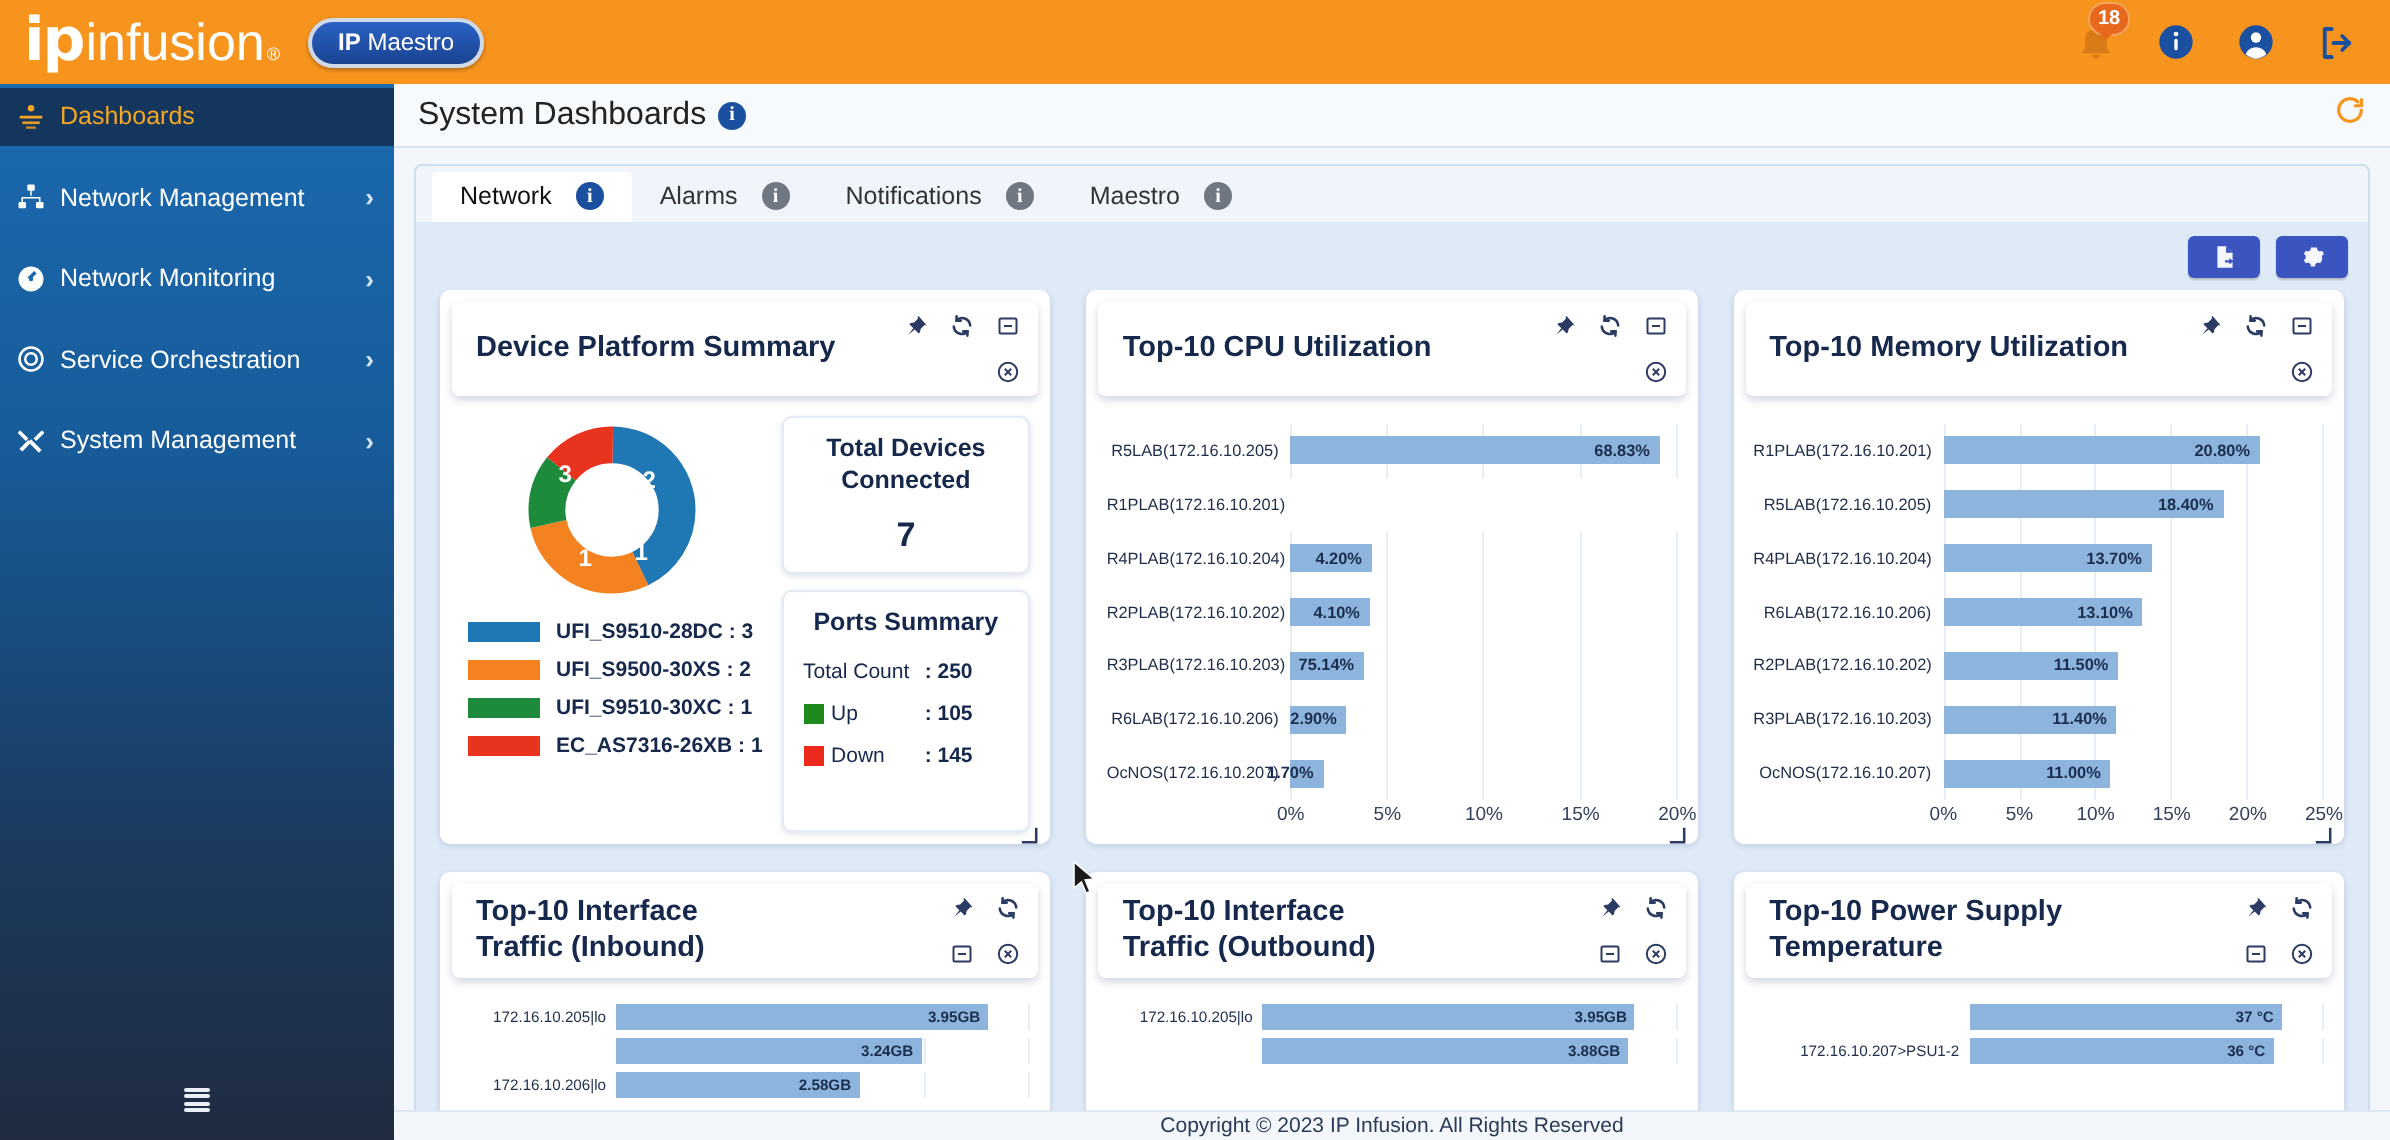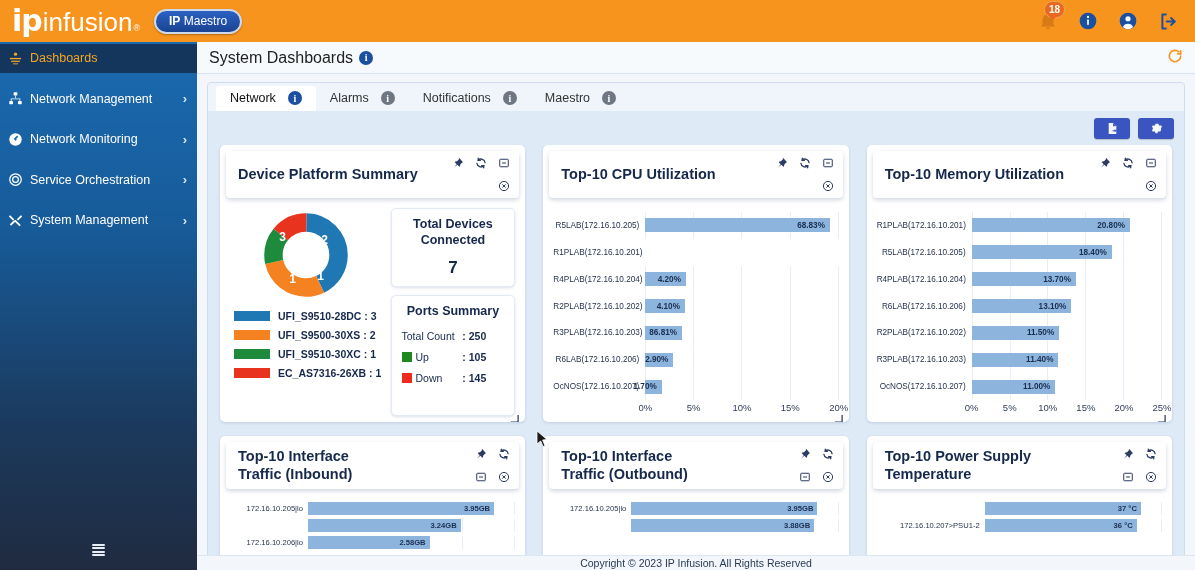--- a/index.html
+++ b/index.html
@@ -564,21 +564,21 @@
                     <div class="brow">
                       <div class="blabel" style="width: 92px;">R3PLAB(172.16.10.203)</div>
                       <div class="bplot">
                         <div class="gridlines">
                           <span></span>
                           <span></span>
                           <span></span>
                           <span></span>
                         </div>
                         <div class="bfill" style="width: 19%; background: rgb(140, 180, 221);">
-                          <span class="bval">86.81%</span>
+                          <span class="bval">75.14%</span>
                         </div>
                       </div>
                     </div>
                     <div class="brow">
                       <div class="blabel" style="width: 92px;">R6LAB(172.16.10.206)</div>
                       <div class="bplot">
                         <div class="gridlines">
                           <span></span>
                           <span></span>
                           <span></span>

